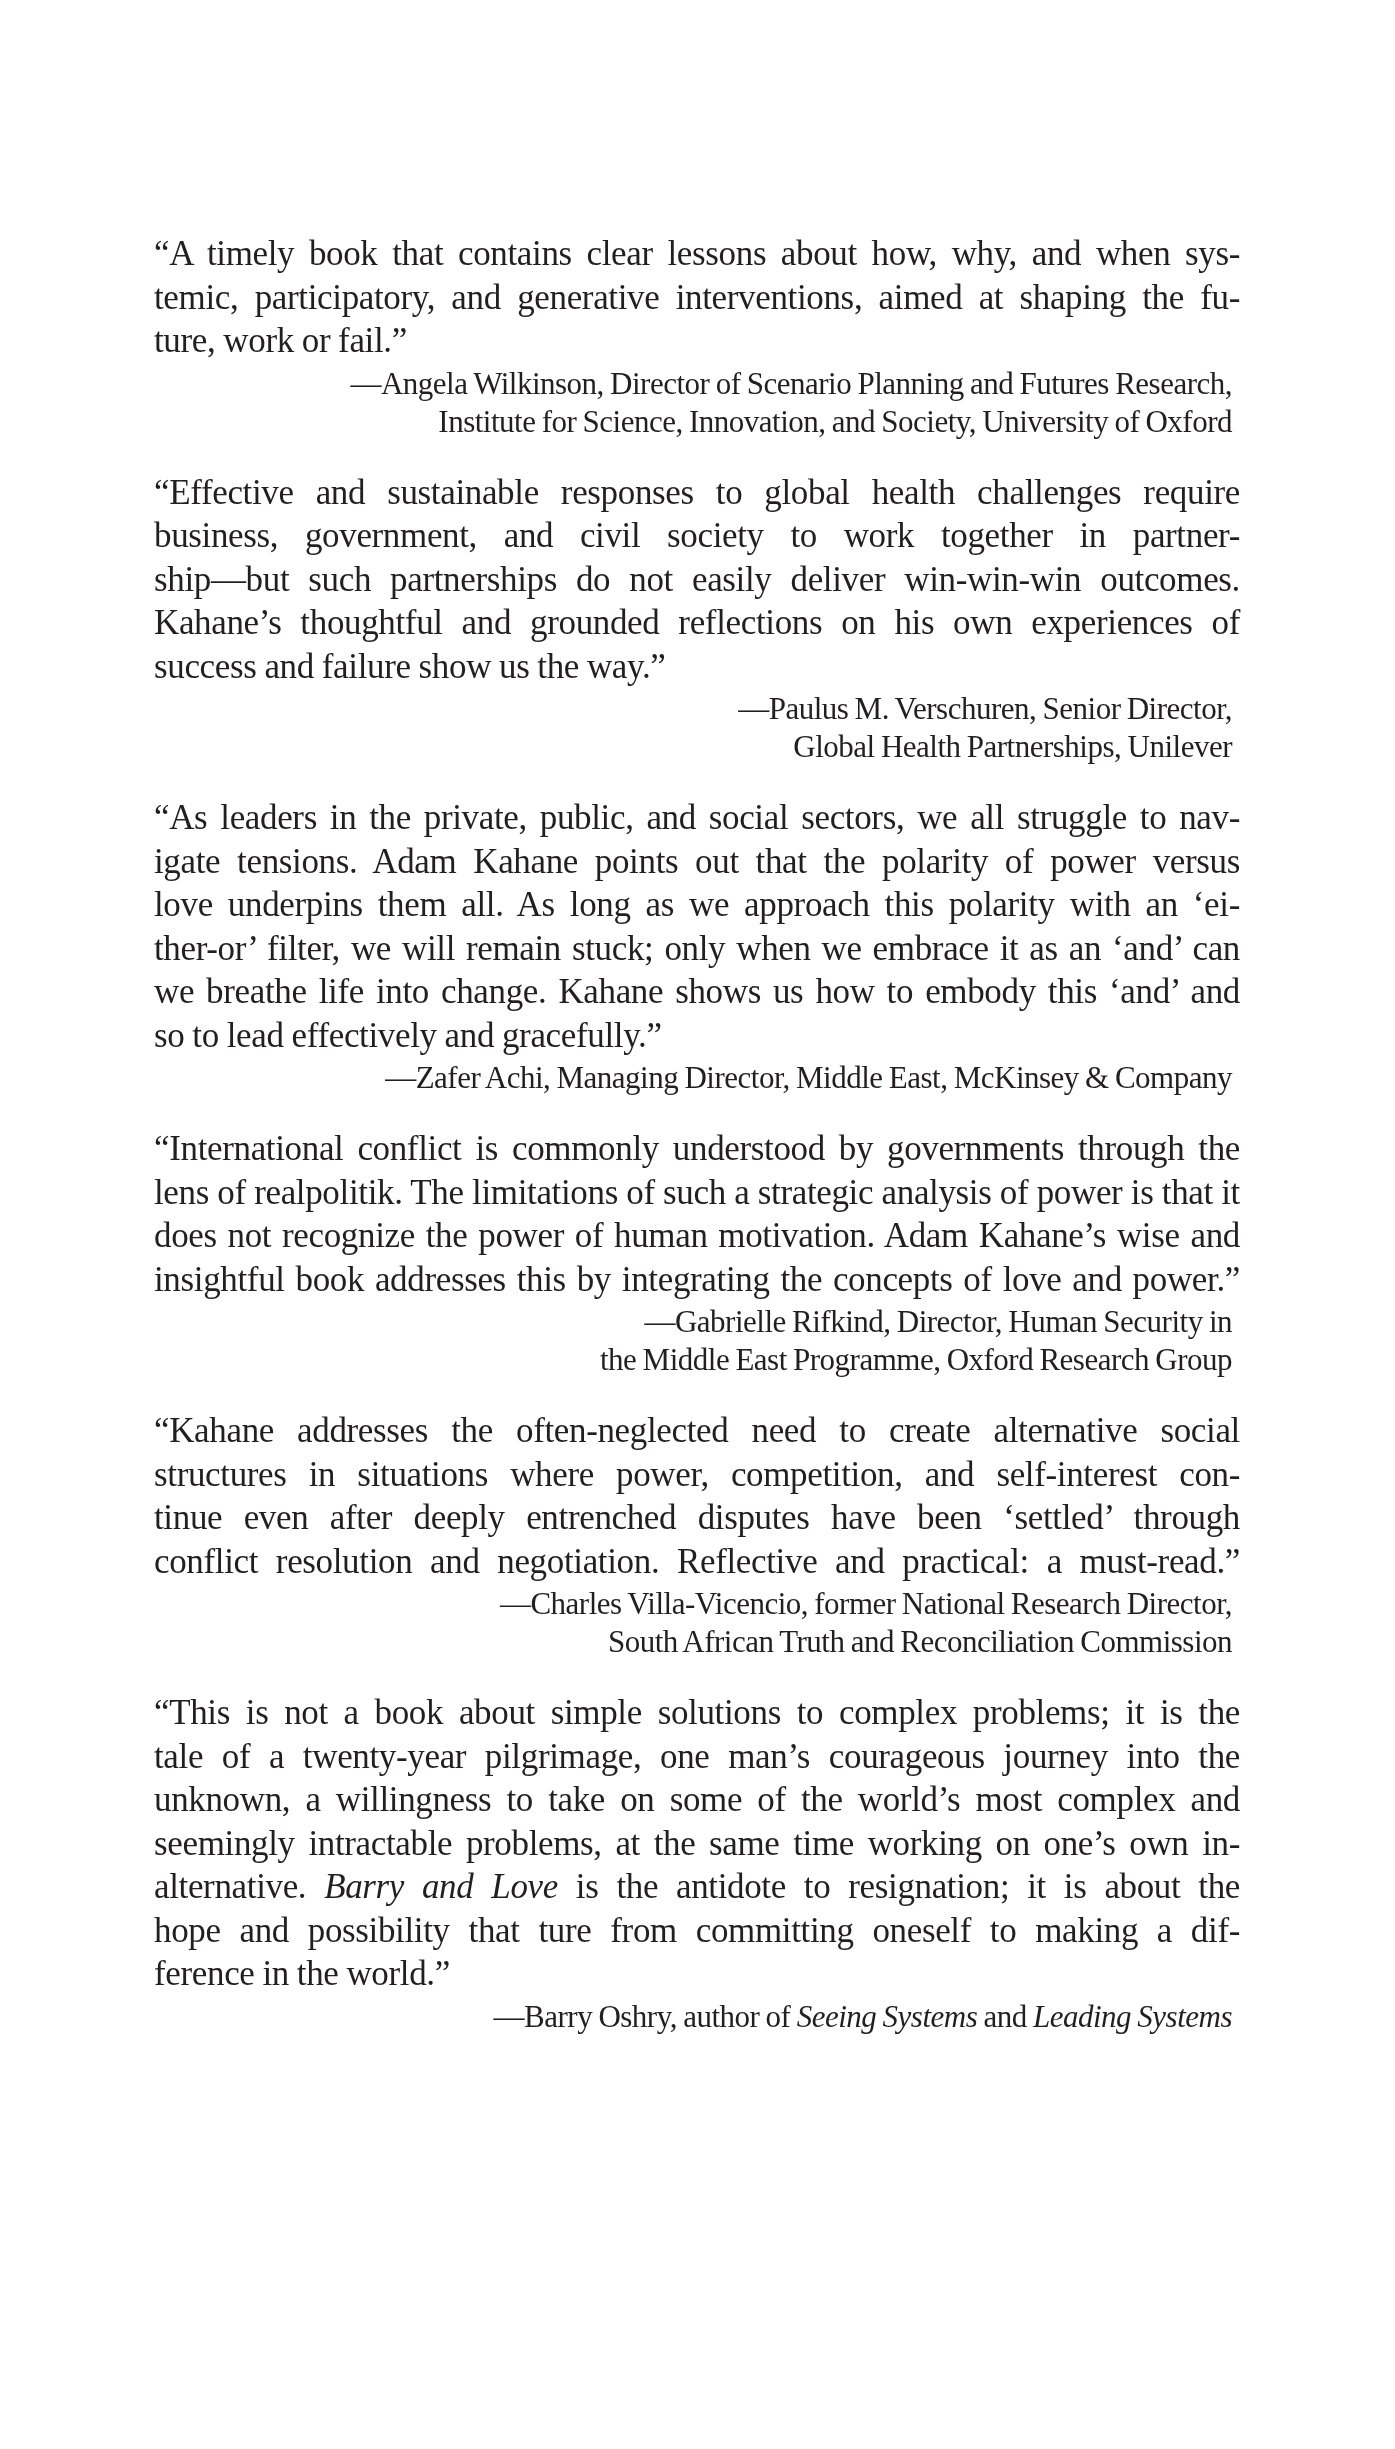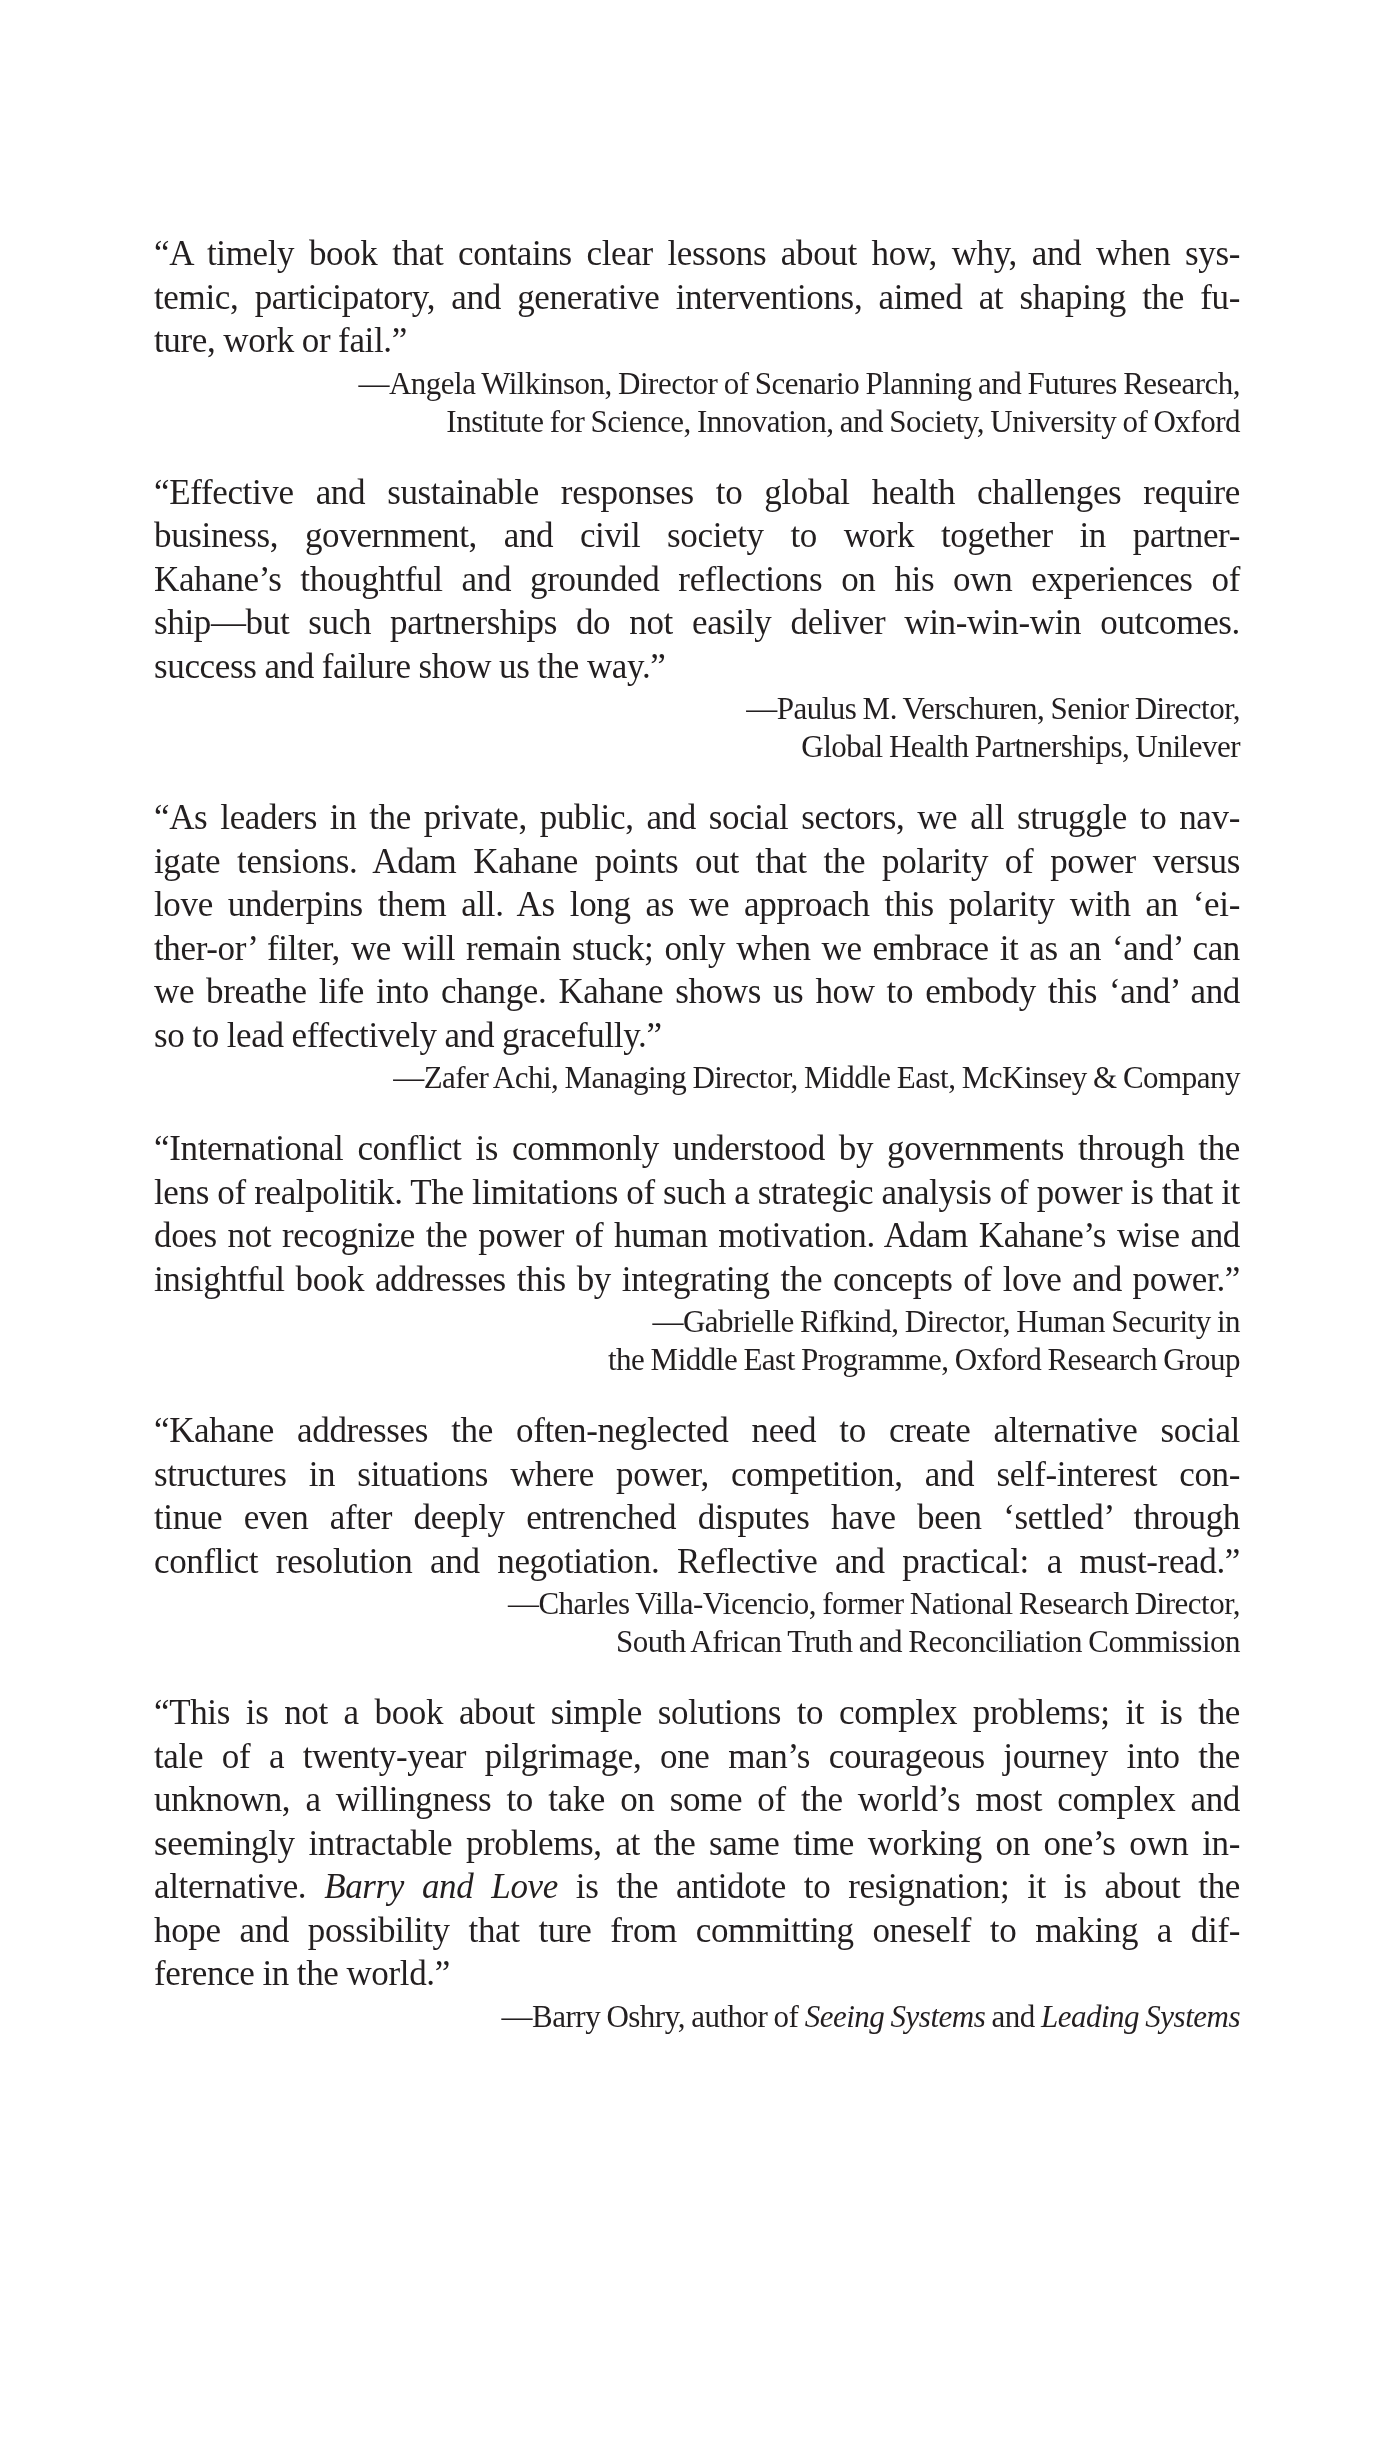--- a/index.html
+++ b/index.html
@@ -39,21 +39,21 @@
     text-align-last: justify;
     white-space: nowrap;
   }
   .quote .line.last {
     text-align-last: left;
   }
   .attribution {
     font-size: 31px;
     line-height: 38px;
     text-align: right;
-    margin: 2px 0 0 0;
+    margin: 2px 8px 0 0;
     letter-spacing: -0.5px;
     word-spacing: -1px;
   }
   .attribution .aline {
     display: block;
     white-space: nowrap;
   }
   em { font-style: italic; }
 </style>
 </head>
@@ -70,22 +70,22 @@
     <p class="attribution">
       <span class="aline">—Angela Wilkinson, Director of Scenario Planning and Futures Research,</span>
       <span class="aline">Institute for Science, Innovation, and Society, University of Oxford</span>
     </p>
   </div>
 
   <div class="blurb">
     <p class="quote">
       <span class="line">“Effective and sustainable responses to global health challenges require</span>
       <span class="line">business, government, and civil society to work together in partner-</span>
+      <span class="line">ship—but such partnerships do not easily deliver win-win-win outcomes.</span>
       <span class="line">Kahane’s thoughtful and grounded reflections on his own experiences of</span>
-      <span class="line">ship—but such partnerships do not easily deliver win-win-win outcomes.</span>
       <span class="line last">success and failure show us the way.”</span>
     </p>
     <p class="attribution">
       <span class="aline">—Paulus M. Verschuren, Senior Director,</span>
       <span class="aline">Global Health Partnerships, Unilever</span>
     </p>
   </div>
 
   <div class="blurb">
     <p class="quote">

